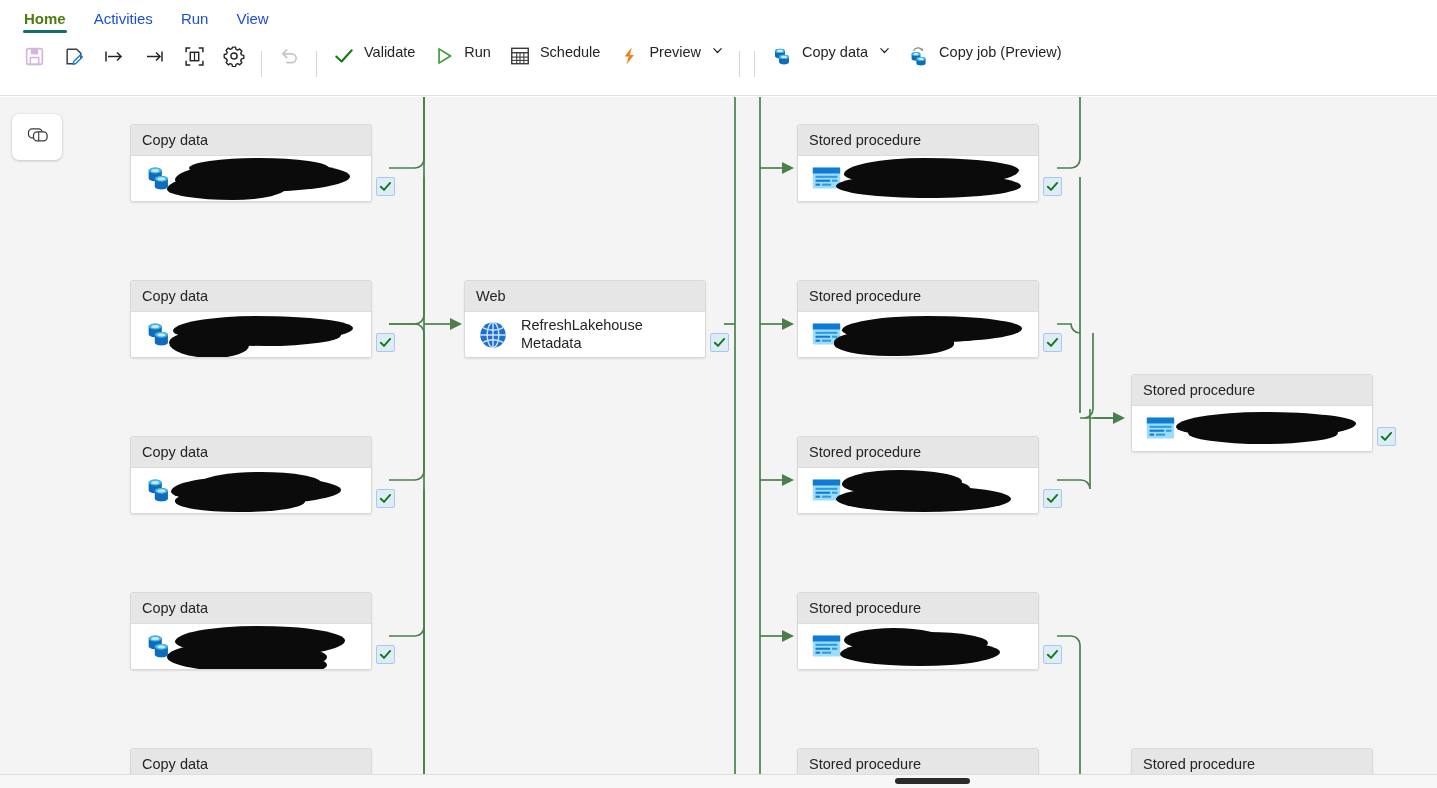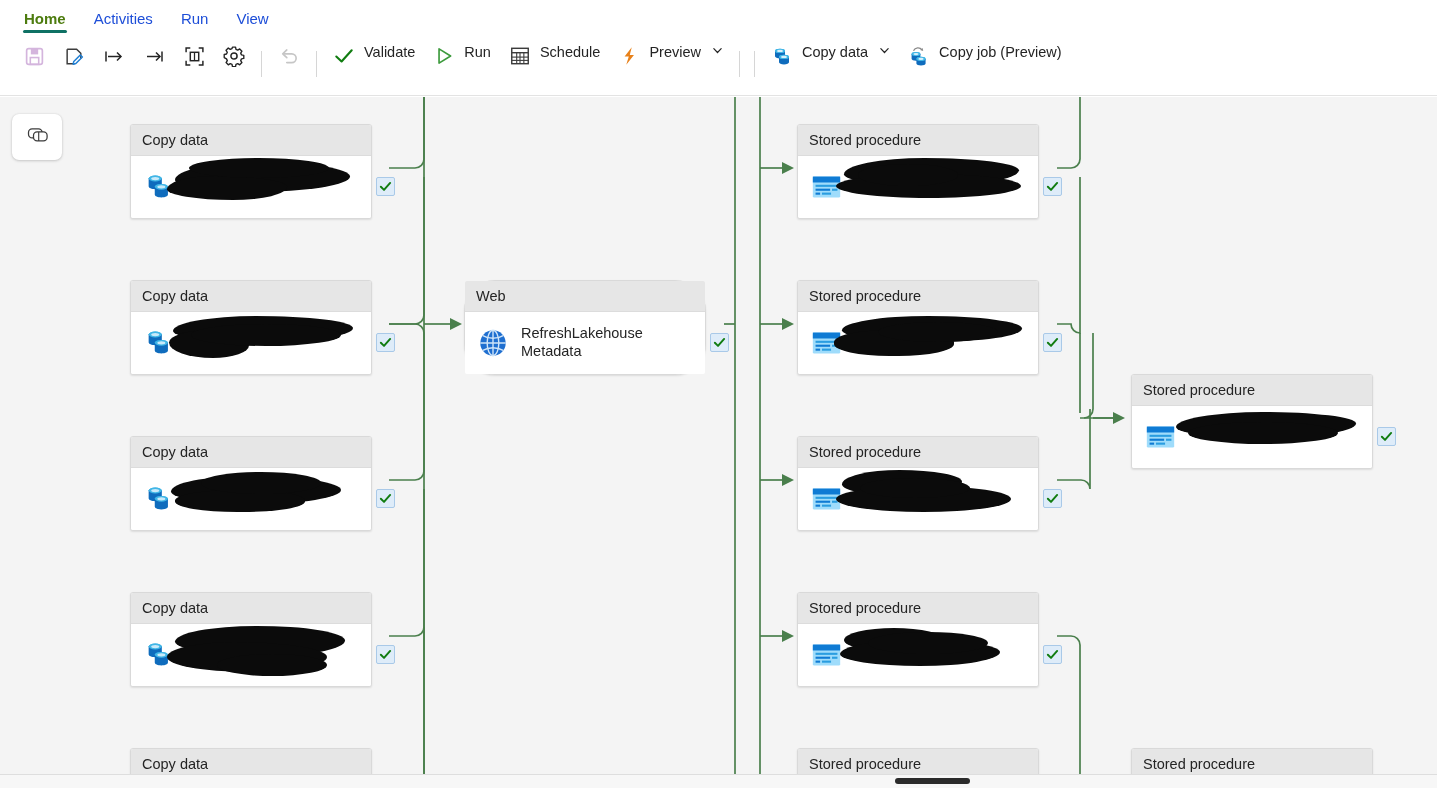--- a/index.html
+++ b/index.html
@@ -108,21 +108,21 @@
     height: 31px;
     background: #e6e6e6;
     border-bottom: 1px solid #dcdcdc;
     display: flex; align-items: center;
     padding: 0 11px;
     font-size: 14.5px;
     color: #242424;
     border-radius: 2px 2px 0 0;
   }
   .node-body {
-    height: 62px;
+    height: 45px;
     display: flex;
     align-items: center;
     padding: 0 11px;
     gap: 11px;
     background: #fff;
     border-radius: 0 0 2px 2px;
     overflow: hidden;
     position: relative;
   }
   .node-icon { flex: 0 0 34px; width: 34px; height: 34px; display:flex; align-items:center; justify-content:center; }
@@ -501,21 +501,21 @@
         <svg viewBox="0 0 14 14">
           <polyline points="2,7.3 5.4,10.6 12,3.2" fill="none" stroke="#107c10" stroke-width="2.1" stroke-linecap="round" stroke-linejoin="round"></polyline>
         </svg>
       </div>
       <div class="node" style="left: 130px; top: 651px;">
         <div class="node-header">Copy data</div>
         <div class="node-body">
           <div class="node-title"></div>
         </div>
       </div>
-      <div class="node" style="left: 464px; top: 183px; border-radius: 31px;">
+      <div class="node" style="left: 464px; top: 183px;">
         <div class="node-header">Web</div>
         <div class="node-body">
           <div class="node-icon">
             <svg viewBox="0 0 34 34" width="32" height="32">
       <circle cx="17" cy="17" r="13.5" fill="#1f6fd0"></circle>
       <g stroke="#cfe4f8" stroke-width="1.5" fill="none">
         <ellipse cx="17" cy="17" rx="6.2" ry="13.5"></ellipse>
         <line x1="3.5" y1="17" x2="30.5" y2="17"></line>
         <path d="M6.2 9.2c3 1.8 7 2.8 10.8 2.8s7.8-1 10.8-2.8"></path>
         <path d="M6.2 24.8c3-1.8 7-2.8 10.8-2.8s7.8 1 10.8 2.8"></path>

